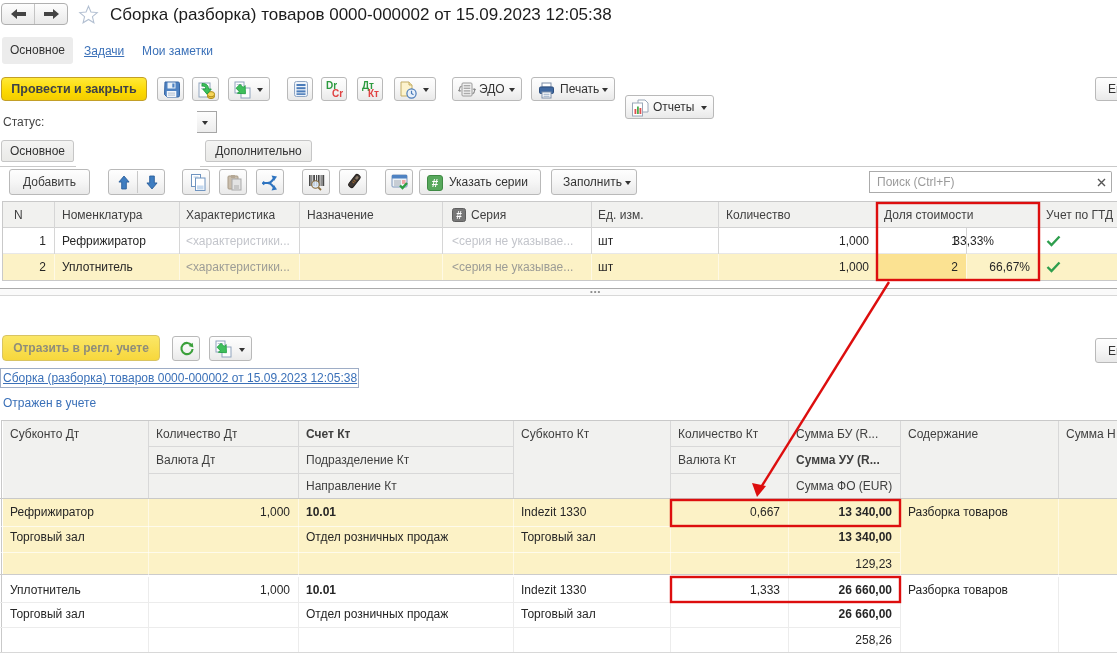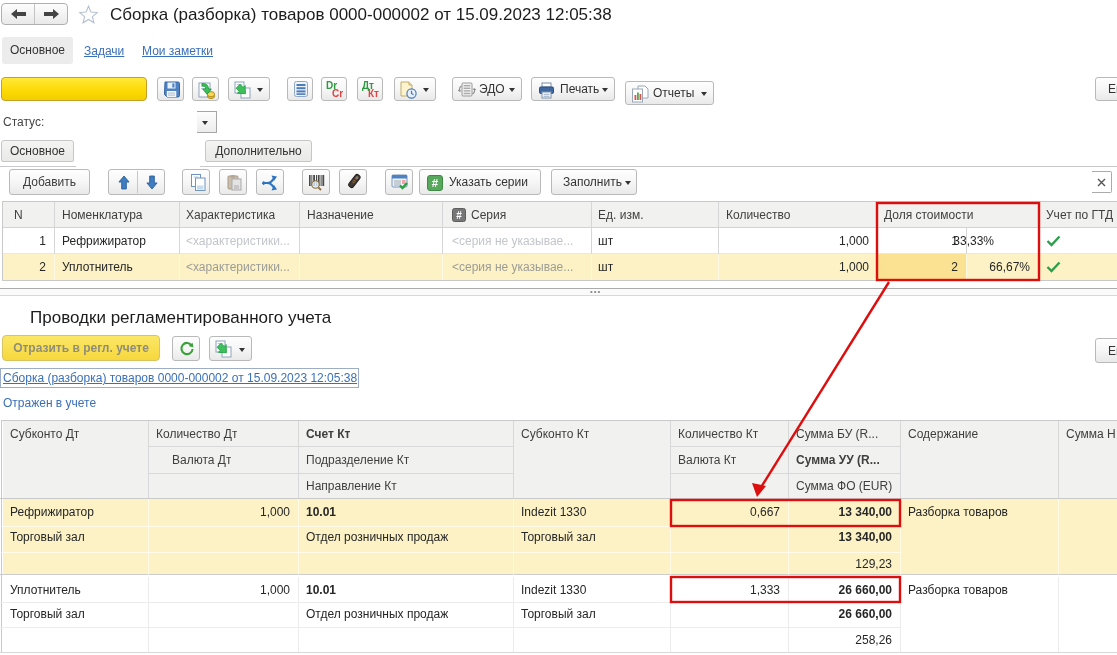--- a/index.html
+++ b/index.html
@@ -32,23 +32,24 @@
     <path d="M10 0 L10 3 L1 3 L1 7 L10 7 L10 10 L16 5 Z" fill="#444"></path>
   </svg>
 </div>
 <svg class="abs" style="left:78px;top:4px" width="21" height="21" viewBox="0 0 24 24">
   <path d="M12 2.5 L14.8 9.2 L22 9.8 L16.5 14.5 L18.2 21.5 L12 17.7 L5.8 21.5 L7.5 14.5 L2 9.8 L9.2 9.2 Z" fill="#fff" stroke="#b2bfd1" stroke-width="1.2"></path>
 </svg>
 <div class="abs" style="left:110px;top:5px;font-size:17px;color:#1c1c1c">Сборка (разборка) товаров 0000-000002 от 15.09.2023 12:05:38</div>
 
 <div class="abs" style="left:2px;top:37px;width:71px;height:27px;background:#ececec;border-radius:3px;text-align:center;line-height:27px;color:#333">Основное</div>
 <div class="abs lnk" style="left:84px;top:44px;text-decoration:underline">Задачи</div>
-<div class="abs lnk" style="left:142px;top:44px;text-decoration:underline">Мои заметки</div>
+<div class="abs lnk" style="left:142px;top:44px;">Мои заметки</div>
 
 <div class="ylw" style="left:1px;top:77px;width:146px;height:24px"></div>
+<div class="abs" style="left:1px;top:77px;width:146px;height:24px;text-align:center;line-height:24px;font-weight:bold;font-size:12.5px;color:#3d4148">Провести и закрыть</div>
 
 <div class="btn" style="left:157px;top:77px;width:27px;height:24px">
   <svg width="17" height="17" style="position:absolute;left:5px;top:3px" viewBox="0 0 17 17">
     <path d="M2 1 h13 a1.5 1.5 0 0 1 1.5 1.5 v12 a1.5 1.5 0 0 1 -1.5 1.5 h-11 l-2.5-2.5 z" fill="#4e82c2" stroke="#3565a3"></path>
     <rect x="4.5" y="1.5" width="8" height="6" fill="#e8f0f8"></rect>
     <rect x="9.3" y="2.5" width="2.2" height="4" fill="#4e82c2"></rect>
     <rect x="3.8" y="10" width="9.5" height="6" fill="#f2f6fb"></rect>
     <rect x="5" y="11.5" width="7" height="1.2" fill="#b9c6d6"></rect>
     <rect x="5" y="13.5" width="7" height="1.2" fill="#b9c6d6"></rect>
   </svg>
@@ -115,21 +116,21 @@
   <svg width="17" height="17" style="position:absolute;left:6px;top:4px" viewBox="0 0 17 17">
     <rect x="4" y="1" width="9" height="4" fill="#fff" stroke="#7c8ea8"></rect>
     <rect x="1.5" y="5" width="14" height="6.5" rx="1.2" fill="#3f68a0" stroke="#2e4f7e"></rect>
     <rect x="4" y="10" width="9" height="6" fill="#fff" stroke="#7c8ea8"></rect>
     <rect x="5.5" y="11.7" width="6" height="1.1" fill="#9db0c8"></rect>
     <rect x="5.5" y="13.7" width="6" height="1.1" fill="#9db0c8"></rect>
   </svg>
   <span style="position:absolute;left:28px;top:4px;color:#333">Печать</span>
   <span class="dd" style="position:absolute;right:6px;top:10px;border-top-color:#333"></span>
 </div>
-<div class="btn" style="left:625px;top:81px;width:89px;height:24px">
+<div class="btn" style="left:625px;top:95px;width:89px;height:24px">
   <svg width="18" height="18" style="position:absolute;left:5px;top:3px" viewBox="0 0 18 18">
     <path d="M7 1 h7 l3 3 v9 h-10 z" fill="#fff" stroke="#9aa7b8"></path>
     <rect x="1.5" y="4" width="10" height="13" fill="#fff" stroke="#9aa7b8"></rect>
     <rect x="3.5" y="10" width="1.8" height="5" fill="#e05050"></rect>
     <rect x="6" y="7.5" width="1.8" height="7.5" fill="#49ad4d"></rect>
     <rect x="8.5" y="9" width="1.8" height="6" fill="#e05050"></rect>
   </svg>
   <span style="position:absolute;left:27px;top:4px;color:#333">Отчеты</span>
   <span class="dd" style="position:absolute;right:6px;top:10px;border-top-color:#333"></span>
 </div>
@@ -220,20 +221,23 @@
   <svg width="16" height="16" style="position:absolute;left:7px;top:5px" viewBox="0 0 16 16">
     <rect x="0.5" y="0.5" width="15" height="15" rx="2.5" fill="#57a85c" stroke="#3f8a44"></rect>
     <text x="8" y="12" font-family="Liberation Sans" font-size="11.5" font-weight="bold" fill="#fff" text-anchor="middle">#</text>
   </svg>
   <span style="position:absolute;left:29px;top:5px;color:#333">Указать серии</span>
 </div>
 <div class="btn" style="left:551px;top:169px;width:86px;height:26px">
   <span style="position:absolute;left:11px;top:5px;color:#333">Заполнить</span>
   <span class="dd" style="position:absolute;right:5px;top:11px;border-top-color:#333"></span>
 </div>
+<div class="abs" style="left:869px;top:171px;width:224px;height:22px;border:1px solid #ababab;background:#fff">
+  <span style="position:absolute;left:7px;top:3px;color:#9b9b9b">Поиск (Ctrl+F)</span>
+</div>
 <div class="abs" style="left:1092px;top:171px;width:20px;height:22px;border:1px solid #ababab;border-left:none;border-radius:0 2px 2px 0;background:#fff">
   <svg width="9" height="9" style="position:absolute;left:5px;top:6px" viewBox="0 0 9 9">
     <path d="M1 1 L8 8 M8 1 L1 8" stroke="#555" stroke-width="1.4"></path>
   </svg>
 </div>
 
 <div class="hline" style="left:2px;top:201px;width:1115px;background:#c9c9c9"></div>
 <div class="abs" style="left:2px;top:202px;width:1115px;height:26px;background:#f1f1ef"></div>
 <div class="hline" style="left:2px;top:227px;width:1115px;background:#d2d2d2"></div>
 <div class="abs" style="left:2px;top:228px;width:1115px;height:26px;background:#fff"></div>
@@ -298,21 +302,20 @@
 <div class="rcell" style="left:968px;top:254px;width:62px">66,67%</div>
 <svg width="15" height="12" style="position:absolute;left:1046px;top:261px" viewBox="0 0 15 12">
   <path d="M1.5 6 L5.5 10 L13.5 1.5" stroke="#2e9e4d" stroke-width="2.4" fill="none"></path>
 </svg>
 
 <div class="hline" style="left:0;top:288px;width:1117px;background:#ababab"></div>
 <div class="abs" style="left:0;top:289px;width:1117px;height:6px;background:#fafafa"></div>
 <div class="abs" style="left:590px;top:290px;width:14px;height:4px;color:#8a8a8a;font-size:8px;line-height:4px;letter-spacing:1px">•••</div>
 <div class="hline" style="left:0;top:295px;width:1117px;background:#d8d8d8"></div>
 
-<div class="abs" style="left:30px;top:308px;font-size:17px;color:#1c1c1c">Проводки регламентированного учета</div>
 <div class="ylw" style="left:2px;top:335px;width:158px;height:26px;border-color:#d8c463;background:linear-gradient(180deg,#fbe767,#f7d73c)"></div>
 <div class="abs" style="left:2px;top:335px;width:158px;height:26px;text-align:center;line-height:26px;font-weight:bold;color:#8f8d7a">Отразить в регл. учете</div>
 <div class="btn" style="left:172px;top:336px;width:28px;height:25px">
   <svg width="16" height="16" style="position:absolute;left:6px;top:4px" viewBox="0 0 16 16">
     <path d="M12.8 4.6 A5.6 5.6 0 1 0 13.6 8" stroke="#3ba03b" stroke-width="2.1" fill="none"></path>
     <polygon points="13.6,1.8 14.4,6.6 9.7,5.1" fill="#3ba03b"></polygon>
   </svg>
 </div>
 <div class="btn" style="left:209px;top:336px;width:43px;height:25px">
   <svg width="18" height="18" style="position:absolute;left:4px;top:3px" viewBox="0 0 18 18">
@@ -374,21 +377,21 @@
 <div class="hline" style="left:0;top:627px;width:900px;background:#ececec"></div>
 
 <div class="cell hdr" style="left:10px;top:421px">Субконто Дт</div>
 <div class="cell hdr" style="left:156px;top:421px">Количество Дт</div>
 <div class="cell hdr" style="left:306px;top:421px;font-weight:bold">Счет Кт</div>
 <div class="cell hdr" style="left:521px;top:421px">Субконто Кт</div>
 <div class="cell hdr" style="left:678px;top:421px">Количество Кт</div>
 <div class="cell hdr" style="left:796px;top:421px;font-weight:normal">Сумма БУ (R...</div>
 <div class="cell hdr" style="left:908px;top:421px">Содержание</div>
 <div class="cell hdr" style="left:1066px;top:421px">Сумма Н</div>
-<div class="cell hdr" style="left:172px;top:447px">Валюта Дт</div>
+<div class="cell hdr" style="left:156px;top:447px">Валюта Дт</div>
 <div class="cell hdr" style="left:306px;top:447px">Подразделение Кт</div>
 <div class="cell hdr" style="left:678px;top:447px">Валюта Кт</div>
 <div class="cell hdr" style="left:796px;top:447px;font-weight:bold">Сумма УУ (R...</div>
 <div class="cell hdr" style="left:306px;top:473px">Направление Кт</div>
 <div class="cell hdr" style="left:796px;top:473px">Сумма ФО (EUR)</div>
 
 <div class="cell" style="left:10px;top:499px">Рефрижиратор</div>
 <div class="rcell" style="left:148px;top:499px;width:142px">1,000</div>
 <div class="cell" style="left:306px;top:499px;font-weight:bold">10.01</div>
 <div class="cell" style="left:521px;top:499px">Indezit 1330</div>

